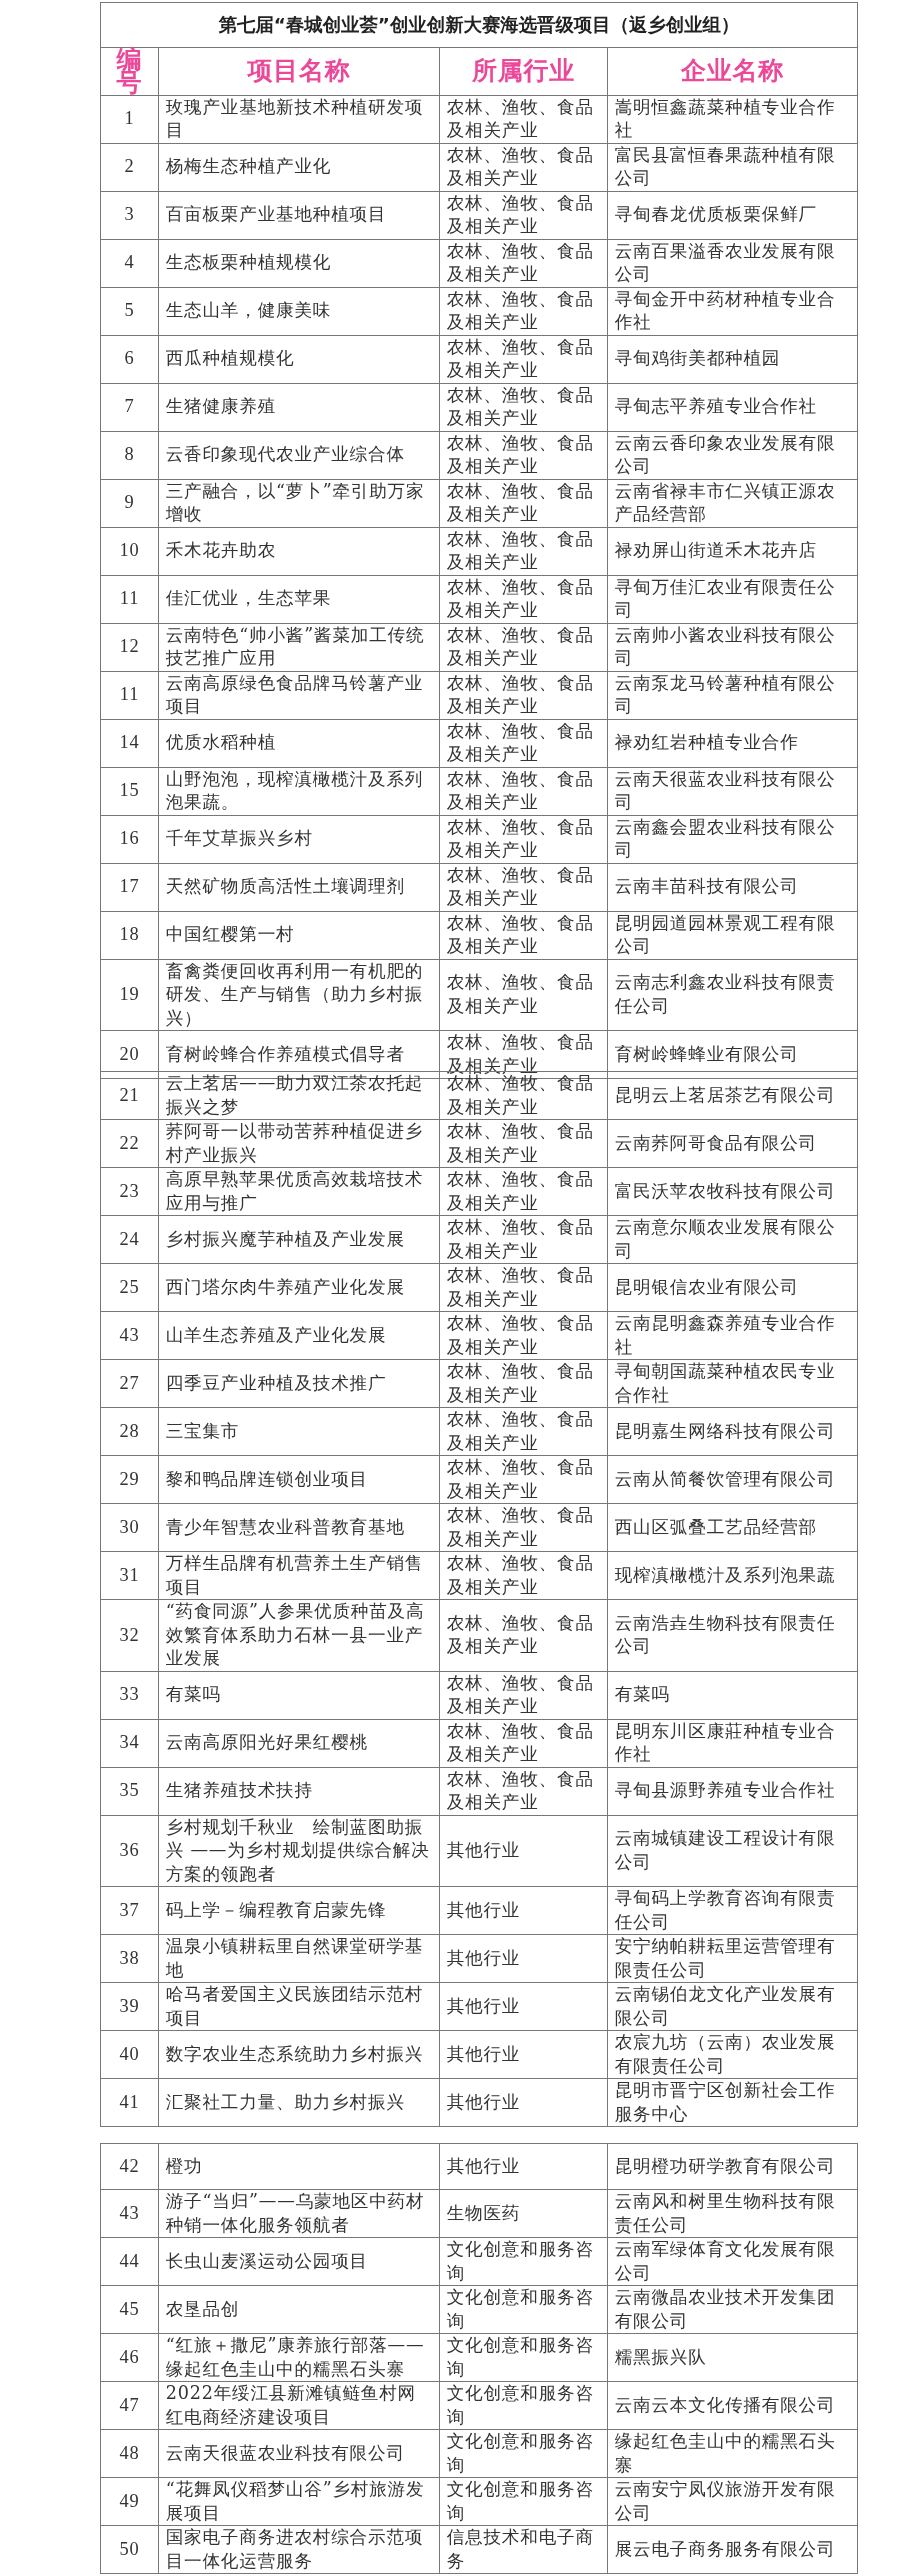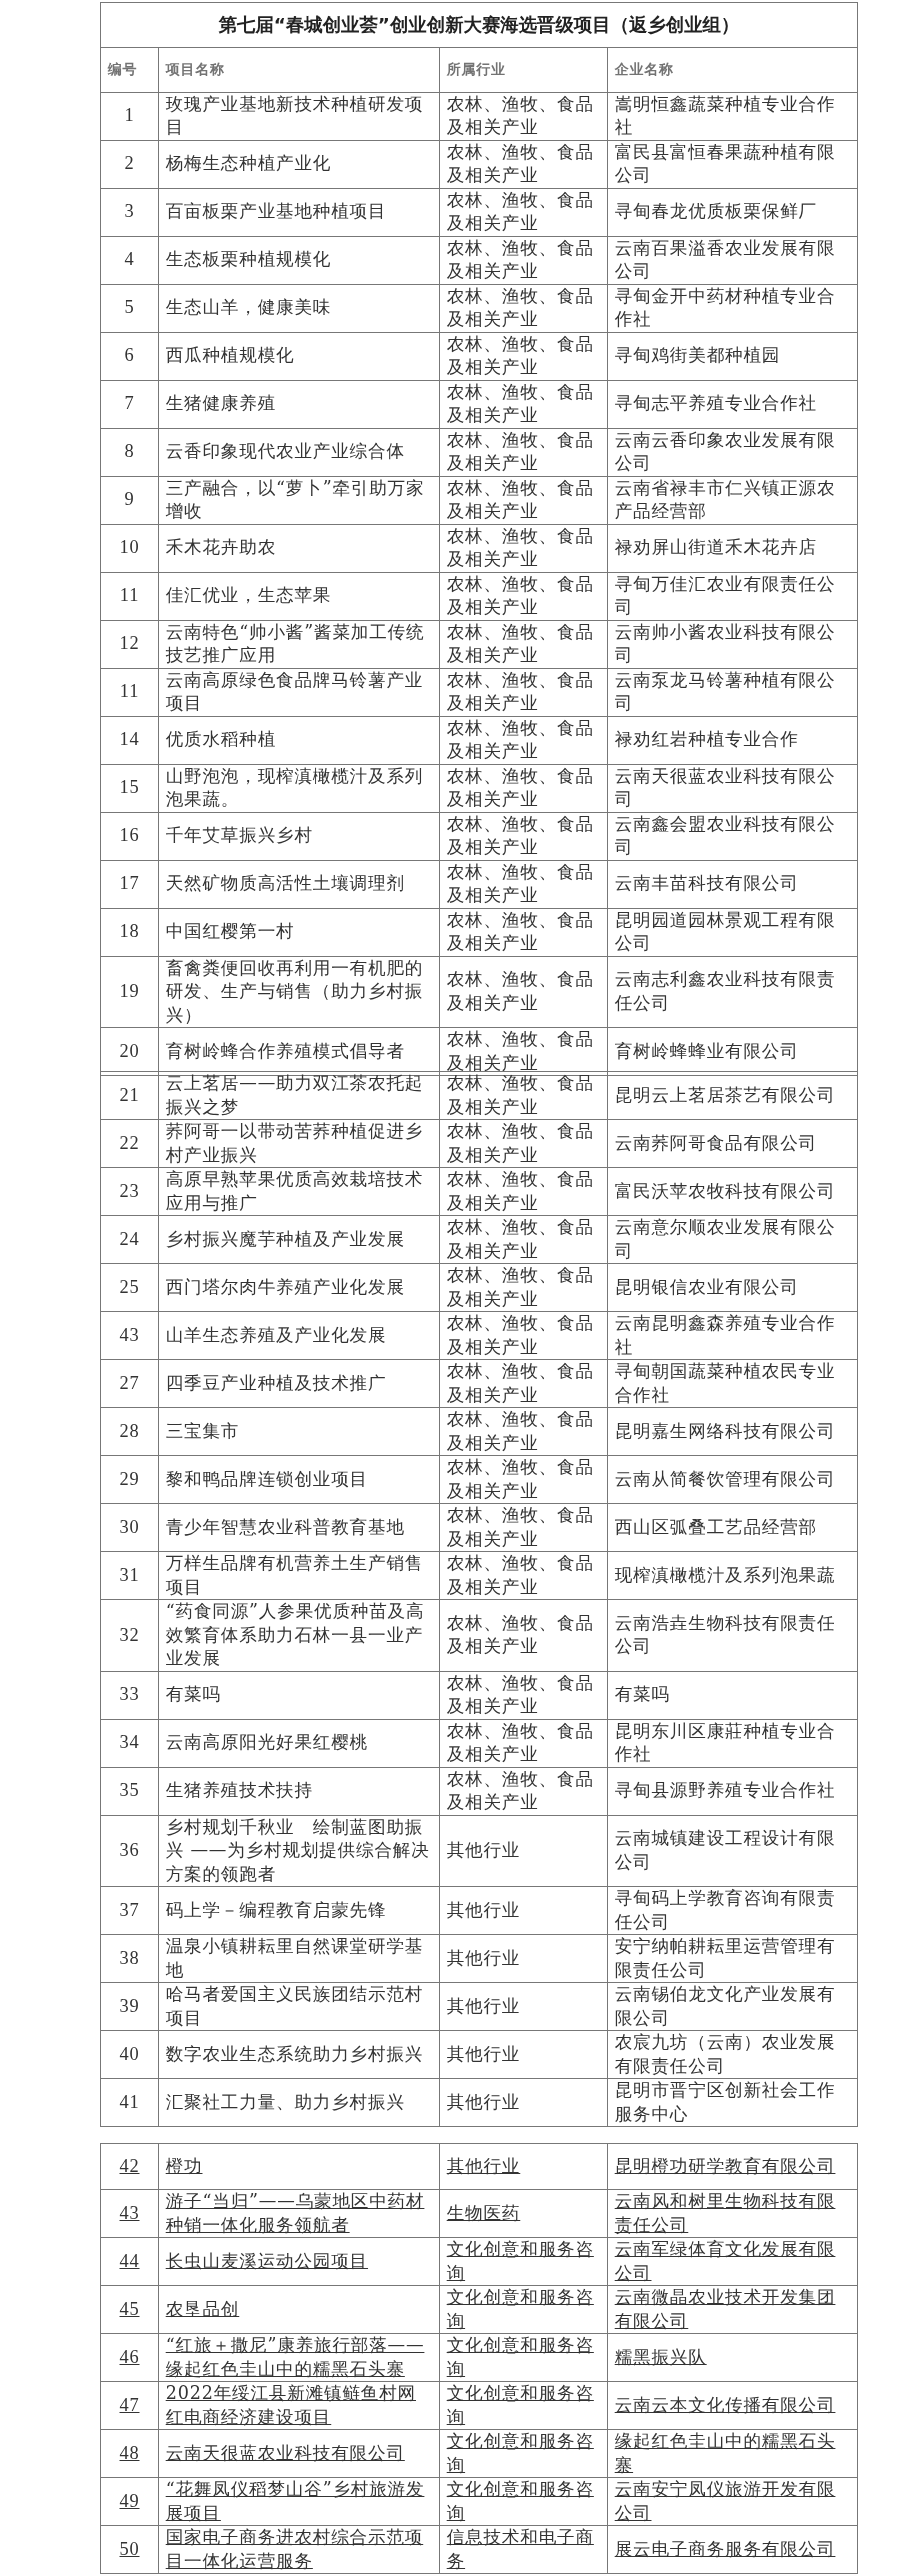--- a/index.html
+++ b/index.html
@@ -3,21 +3,21 @@
   <meta charset="utf-8">
   <style>
     html, body { margin: 0; padding: 0; background: #ffffff; }
     body { width: 905px; height: 2576px; position: relative; overflow: hidden;
       font-family: "DejaVu Serif", "Liberation Serif", serif; color: #333; }
     .seg { position: absolute; left: 60px; width: 757px; border-collapse: collapse; table-layout: fixed; margin-left: 40px; }
     .seg td { border: 1.3px solid #777; padding: 0 6.7px; vertical-align: middle; font-size: 17.6px; line-height: 23.5px; color: #333; letter-spacing: 0.8px; }
     .seg col.c1 { width: 58px; } .seg col.c2 { width: 281px; } .seg col.c3 { width: 168px; } .seg col.c4 { width: 250px; }
     .seg td.num { text-align: center; padding: 0; font-family: "Liberation Serif", "DejaVu Serif", serif; font-size: 18.4px; }
     .title-cell { height: 44px; text-align: center; font-family: "DejaVu Sans", "Liberation Sans", sans-serif; font-weight: bold; font-size: 18.4px !important; color: #222 !important; letter-spacing: 0 !important; }
-    .hdr td { height: 44px; text-align: left; font-family: "DejaVu Sans", "Liberation Sans", sans-serif; font-weight: bold; font-size: 14px; color: #737373; letter-spacing: 0.8px; }
+    .hdr td { height: 44px; text-align: center; font-family: "DejaVu Sans", "Liberation Sans", sans-serif; font-weight: bold; font-size: 25px; color: #ec4899; letter-spacing: 0.8px; }
     .seg tr.r td { height: 45px; }
     .seg tr.r3 td { height: 70px; }
   </style>
 </head>
 <body>
 
 <table class="seg" id="seg1" style="top:1.7px;">
   <colgroup>
       <col class="c1">
       <col class="c2">
@@ -287,21 +287,21 @@
       </tr>
       <tr class="r">
         <td class="num">41</td>
         <td>汇聚社工力量、助力乡村振兴</td>
         <td>其他行业</td>
         <td>昆明市晋宁区创新社会工作服务中心</td>
       </tr>
     </tbody>
 </table>
 
-<table class="seg" id="seg3" style="top:2143px;text-decoration:underline;">
+<table class="seg" id="seg3" style="top:2143px;">
   <colgroup>
       <col class="c1">
       <col class="c2">
       <col class="c3">
       <col class="c4">
     </colgroup>
   <tbody>
       <tr class="r">
         <td class="num">42</td>
         <td>橙功</td>

